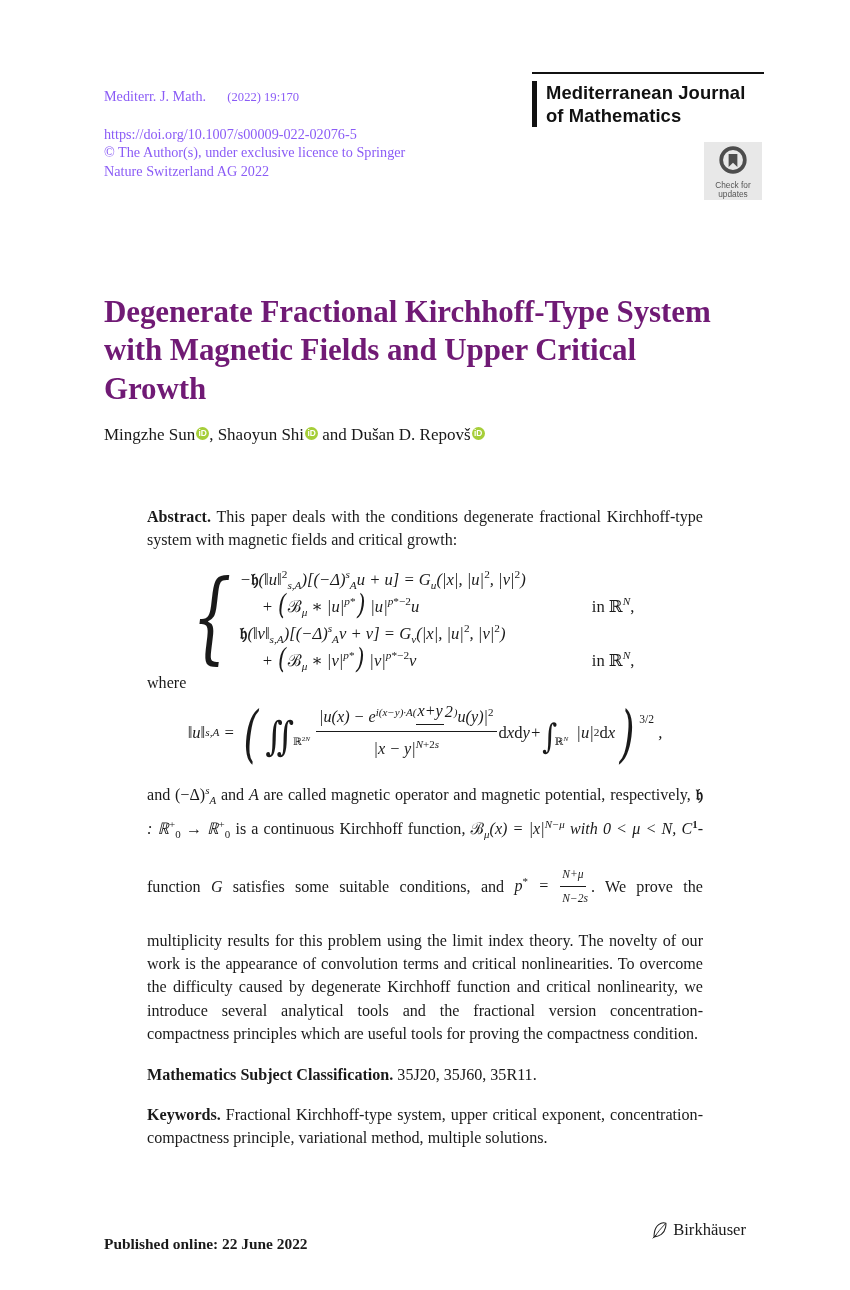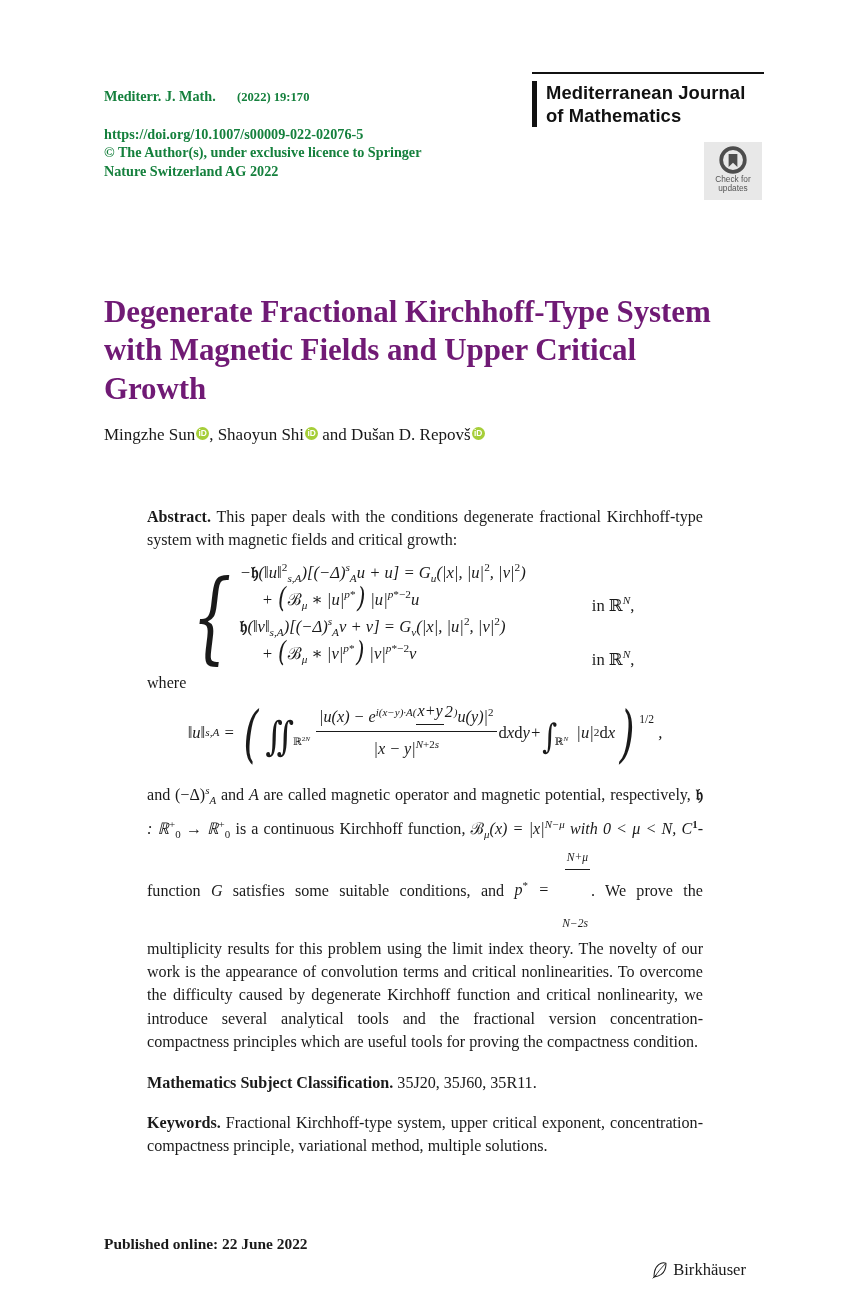--- a/index.html
+++ b/index.html
@@ -27,22 +27,21 @@
     top: 68px;
     width: 660px;
     display: flex;
     justify-content: space-between;
     align-items: flex-start;
   }
   .imprint {
     font-size: 14.2px;
     line-height: 18.6px;
     white-space: pre-line;
-    color: #15803d;
-    font-weight: bold;
+    color: #8b5cf6;
   }
   .imprint-line1 {
     display: block;
     white-space: pre;
   }
   .imprint-issue {
     font-size: 12.6px;
   }
 
   .journal-block {
@@ -93,21 +92,21 @@
     width: 28px;
     height: 28px;
     flex: 0 0 auto;
   }
   .check-badge .cap {
     font-family: "Liberation Sans", "DejaVu Sans", sans-serif;
     font-size: 8.3px;
     line-height: 9.4px;
     color: #555;
     text-align: center;
-    margin-top: 1px;
+    margin-top: 7px;
     white-space: pre-line;
   }
 
   
   .title {
     position: absolute;
     left: 104px;
     top: 272px;
     width: 620px;
     font-size: 31px;
@@ -209,21 +208,21 @@
     color: #1a1a1a;
   }
   .system-rows {
     display: flex;
     flex-direction: column;
     justify-content: center;
     padding-left: 8px;
   }
   .sysrow {
     display: flex;
-    align-items: flex-end;
+    align-items: flex-start;
     height: 27px;
     white-space: nowrap;
   }
   .sysrow .body { min-width: 330px; }
   .sysrow .indent { padding-left: 22px; }
   .sysrow .cond { width: 86px; text-align: left; }
 
   .bigparen {
     display: inline-block;
     font-size: 27px;
@@ -291,27 +290,26 @@
     border-bottom: 1.1px solid #1a1a1a;
     font-size: 16.2px;
   }
   .fraction .den {
     padding: 1px 3px 0 3px;
     font-size: 16.2px;
   }
   .smallfrac {
     display: inline-flex;
     flex-direction: column;
-    align-items: flex-end;
+    align-items: flex-start;
     vertical-align: middle;
     font-size: 11.5px;
-    margin: 0 1px;
+    margin: 17px 1px;
     position: relative;
     top: -1px;
-    gap: 42px;
   }
   .smallfrac .num { border-bottom: 1px solid #1a1a1a; padding: 0 2px; }
   .smallfrac .den { padding: 0 2px; }
   .tinyfrac {
     display: inline-flex;
     flex-direction: row;
     align-items: center;
     vertical-align: middle;
     font-size: 9px;
     position: relative;
@@ -339,21 +337,20 @@
   }
   .footer-right {
     position: absolute;
     right: 104px;
     top: 1220px;
     display: flex;
     align-items: center;
     gap: 5px;
     font-size: 16.6px;
     color: #1a1a1a;
-    margin-top: 40px;
   }
   .leaf-icon { width: 16px; height: 17px; display: inline-block; }
 </style>
 </head>
 <body>
 
 <div class="page">
 
   <div class="masthead">
 
@@ -429,21 +426,21 @@
 
     <div class="normeq math">
       ‖<i>u</i>‖<sub class="it">s,A</sub>&nbsp;=&nbsp;<span class="bigparen2">(</span><span class="dblint">∬</span><span class="intlim">ℝ<sup>2<i>N</i></sup></span>
       <span class="fraction">
         <span class="num">|<i>u</i>(<i>x</i>) − <i>e</i><sup class="it">i(x−y)·A(<span class="tinyfrac">
                 <span class="num">x+y</span>
                 <span class="den">2</span>
               </span>)</sup><i>u</i>(<i>y</i>)|<sup>2</sup></span>
         <span class="den">|<i>x</i> − <i>y</i>|<sup class="it">N<span style="font-style:normal">+2</span>s</sup></span>
       </span>
-      <span class="up">d</span><i>x</i><span class="up">d</span><i>y</i> + <span class="sglint">∫</span><span class="intlim">ℝ<sup><i>N</i></sup></span>&nbsp;|<i>u</i>|<sup>2</sup><span class="up">d</span><i>x</i><span class="bigparen2">)</span><span class="exp-half"><span class="up">1/2</span></span>&nbsp;,
+      <span class="up">d</span><i>x</i><span class="up">d</span><i>y</i> + <span class="sglint">∫</span><span class="intlim">ℝ<sup><i>N</i></sup></span>&nbsp;|<i>u</i>|<sup>2</sup><span class="up">d</span><i>x</i><span class="bigparen2">)</span><span class="exp-half"><span class="up">3/2</span></span>&nbsp;,
     </div>
 
     <div class="abstract-par" style="margin-top:16px;">
       <span class="math up">and (−Δ)<sup class="it">s</sup><sub class="it">A</sub> and <i>A</i></span>
       <span>are called magnetic operator and magnetic potential, respectively,</span>
       <span class="math"><span class="frak">𝔥</span> : ℝ<sup>+</sup><sub>0</sub> → ℝ<sup>+</sup><sub>0</sub></span>
       <span>is a continuous Kirchhoff function,</span>
       <span class="math"><span class="up">ℬ</span><sub class="it">μ</sub>(<i>x</i>) = |<i>x</i>|<sup class="it">N−μ</sup> with 0 &lt; <i>μ</i> &lt; <i>N</i>, <i>C</i><sup><b>1</b></sup></span><span>-function</span>
       <span class="math"><i>G</i></span>
       <span>satisfies some suitable conditions, and</span>

